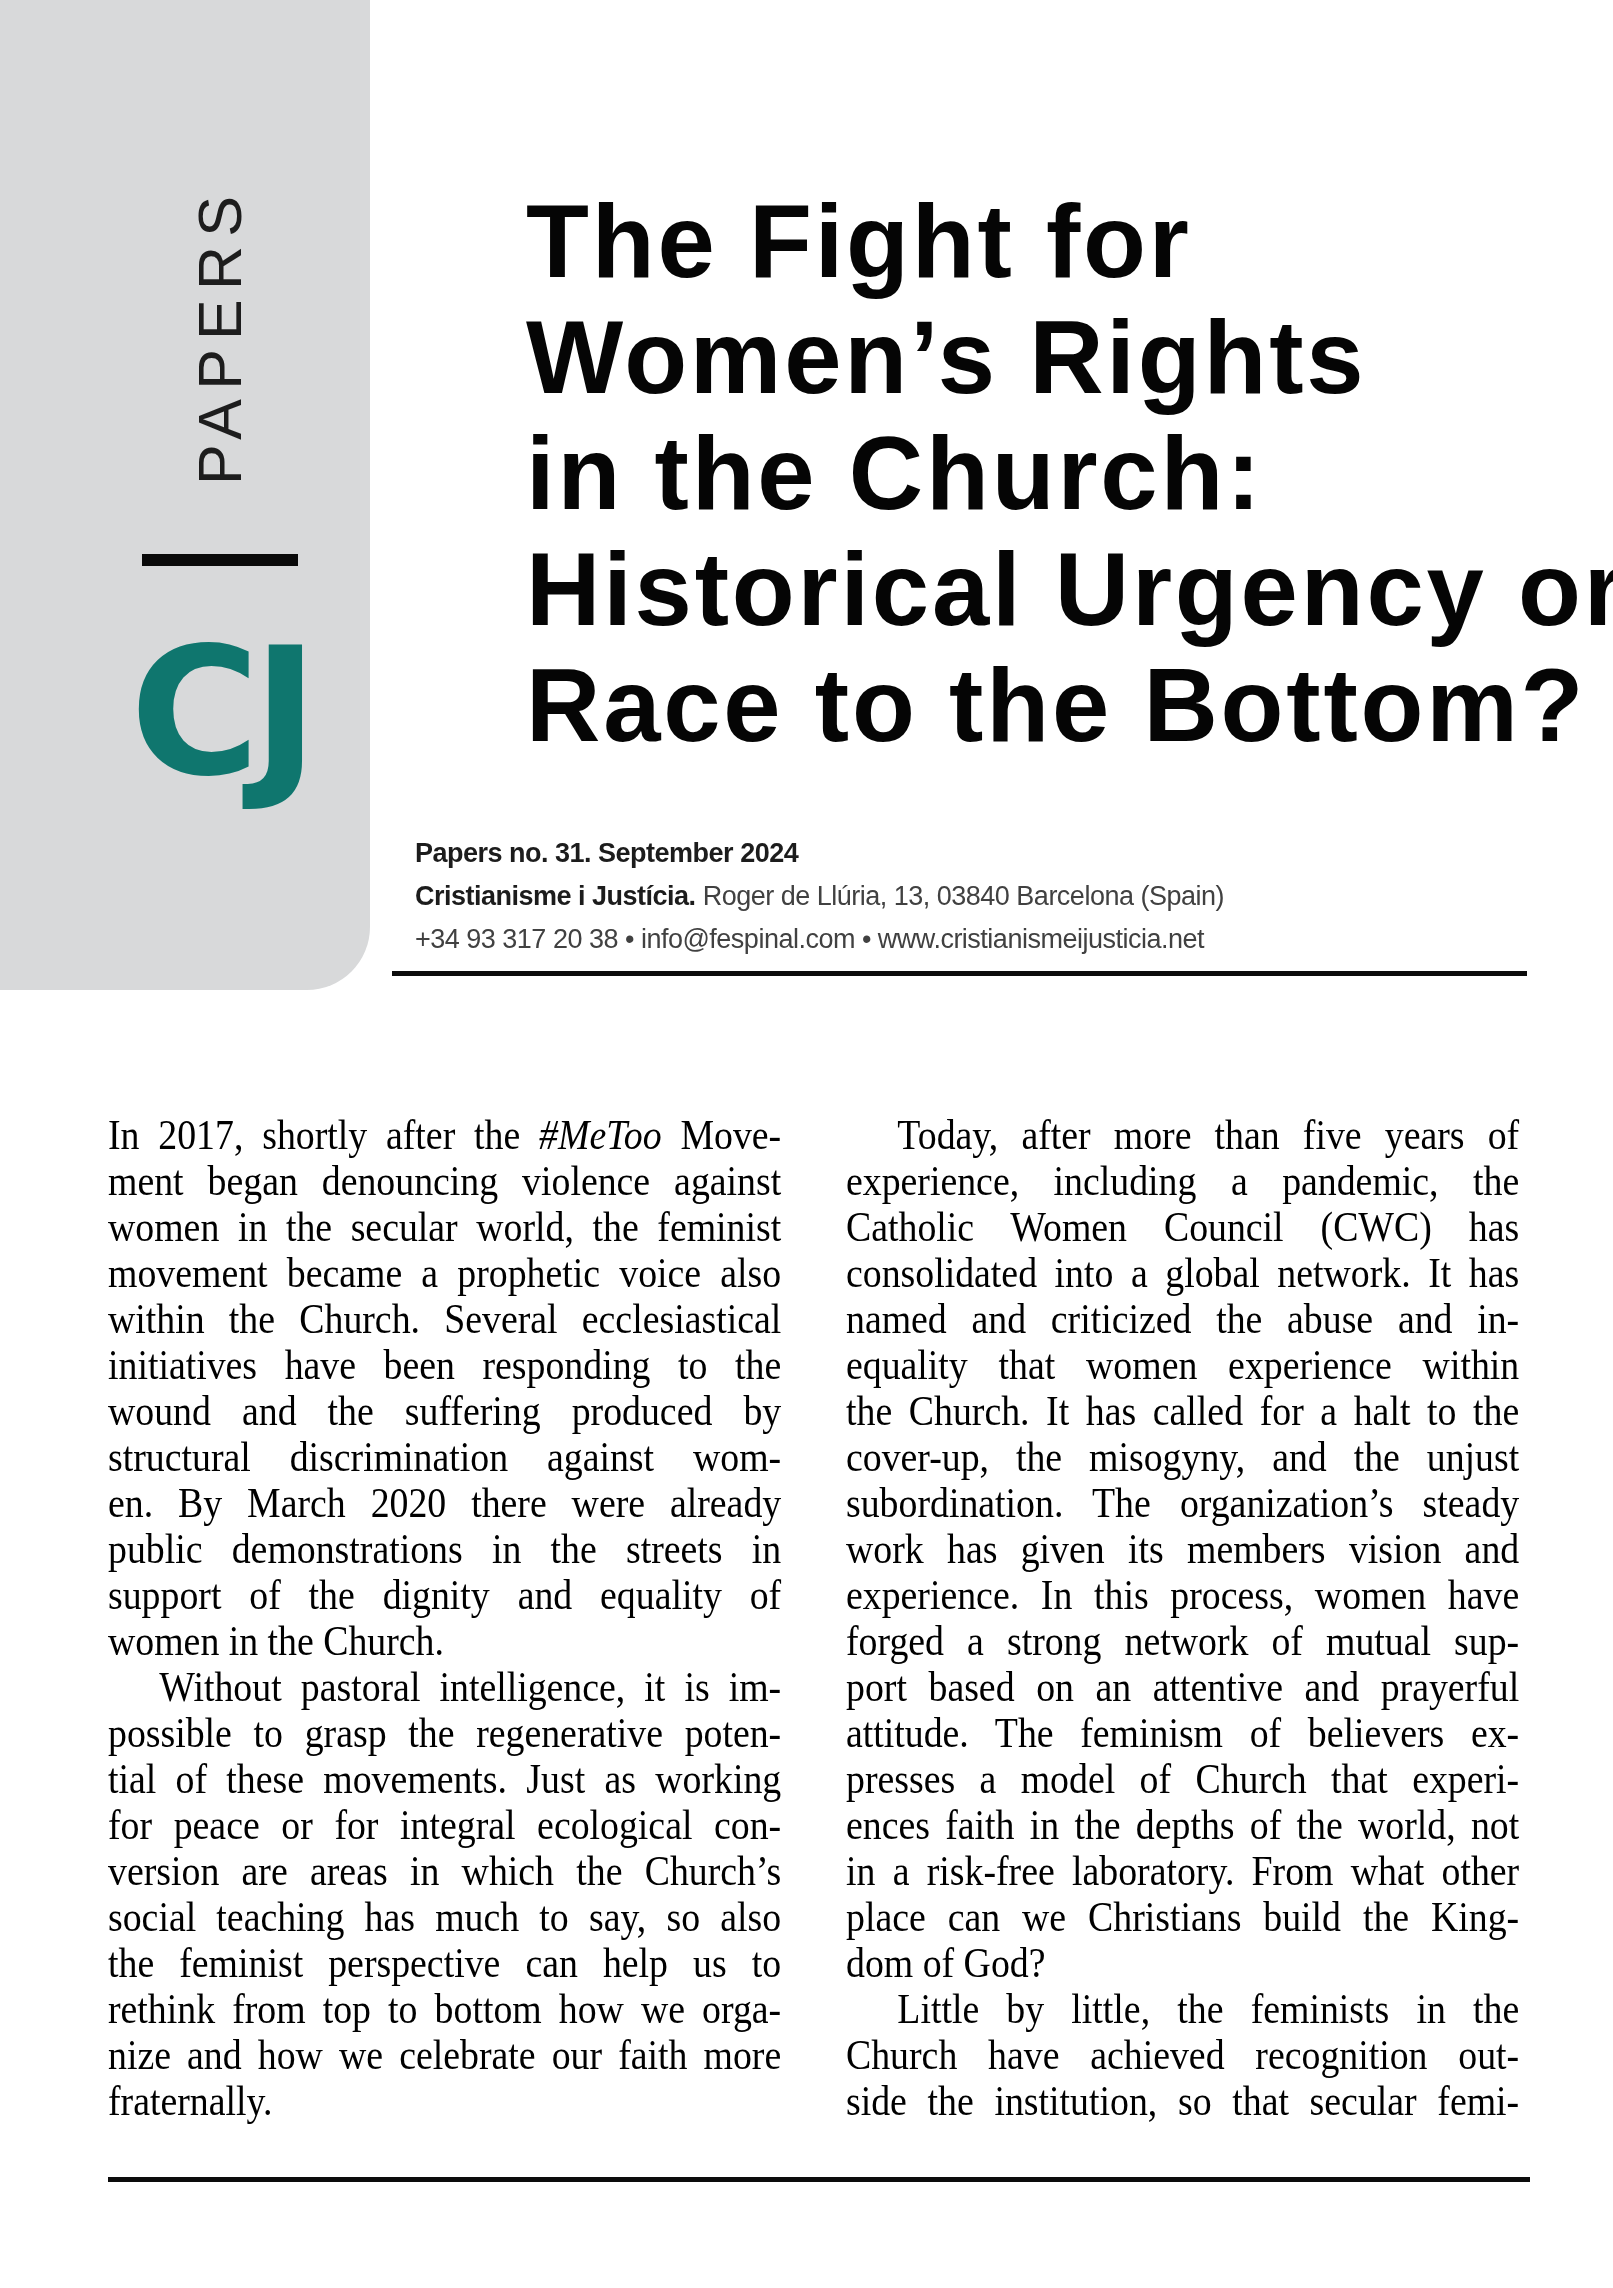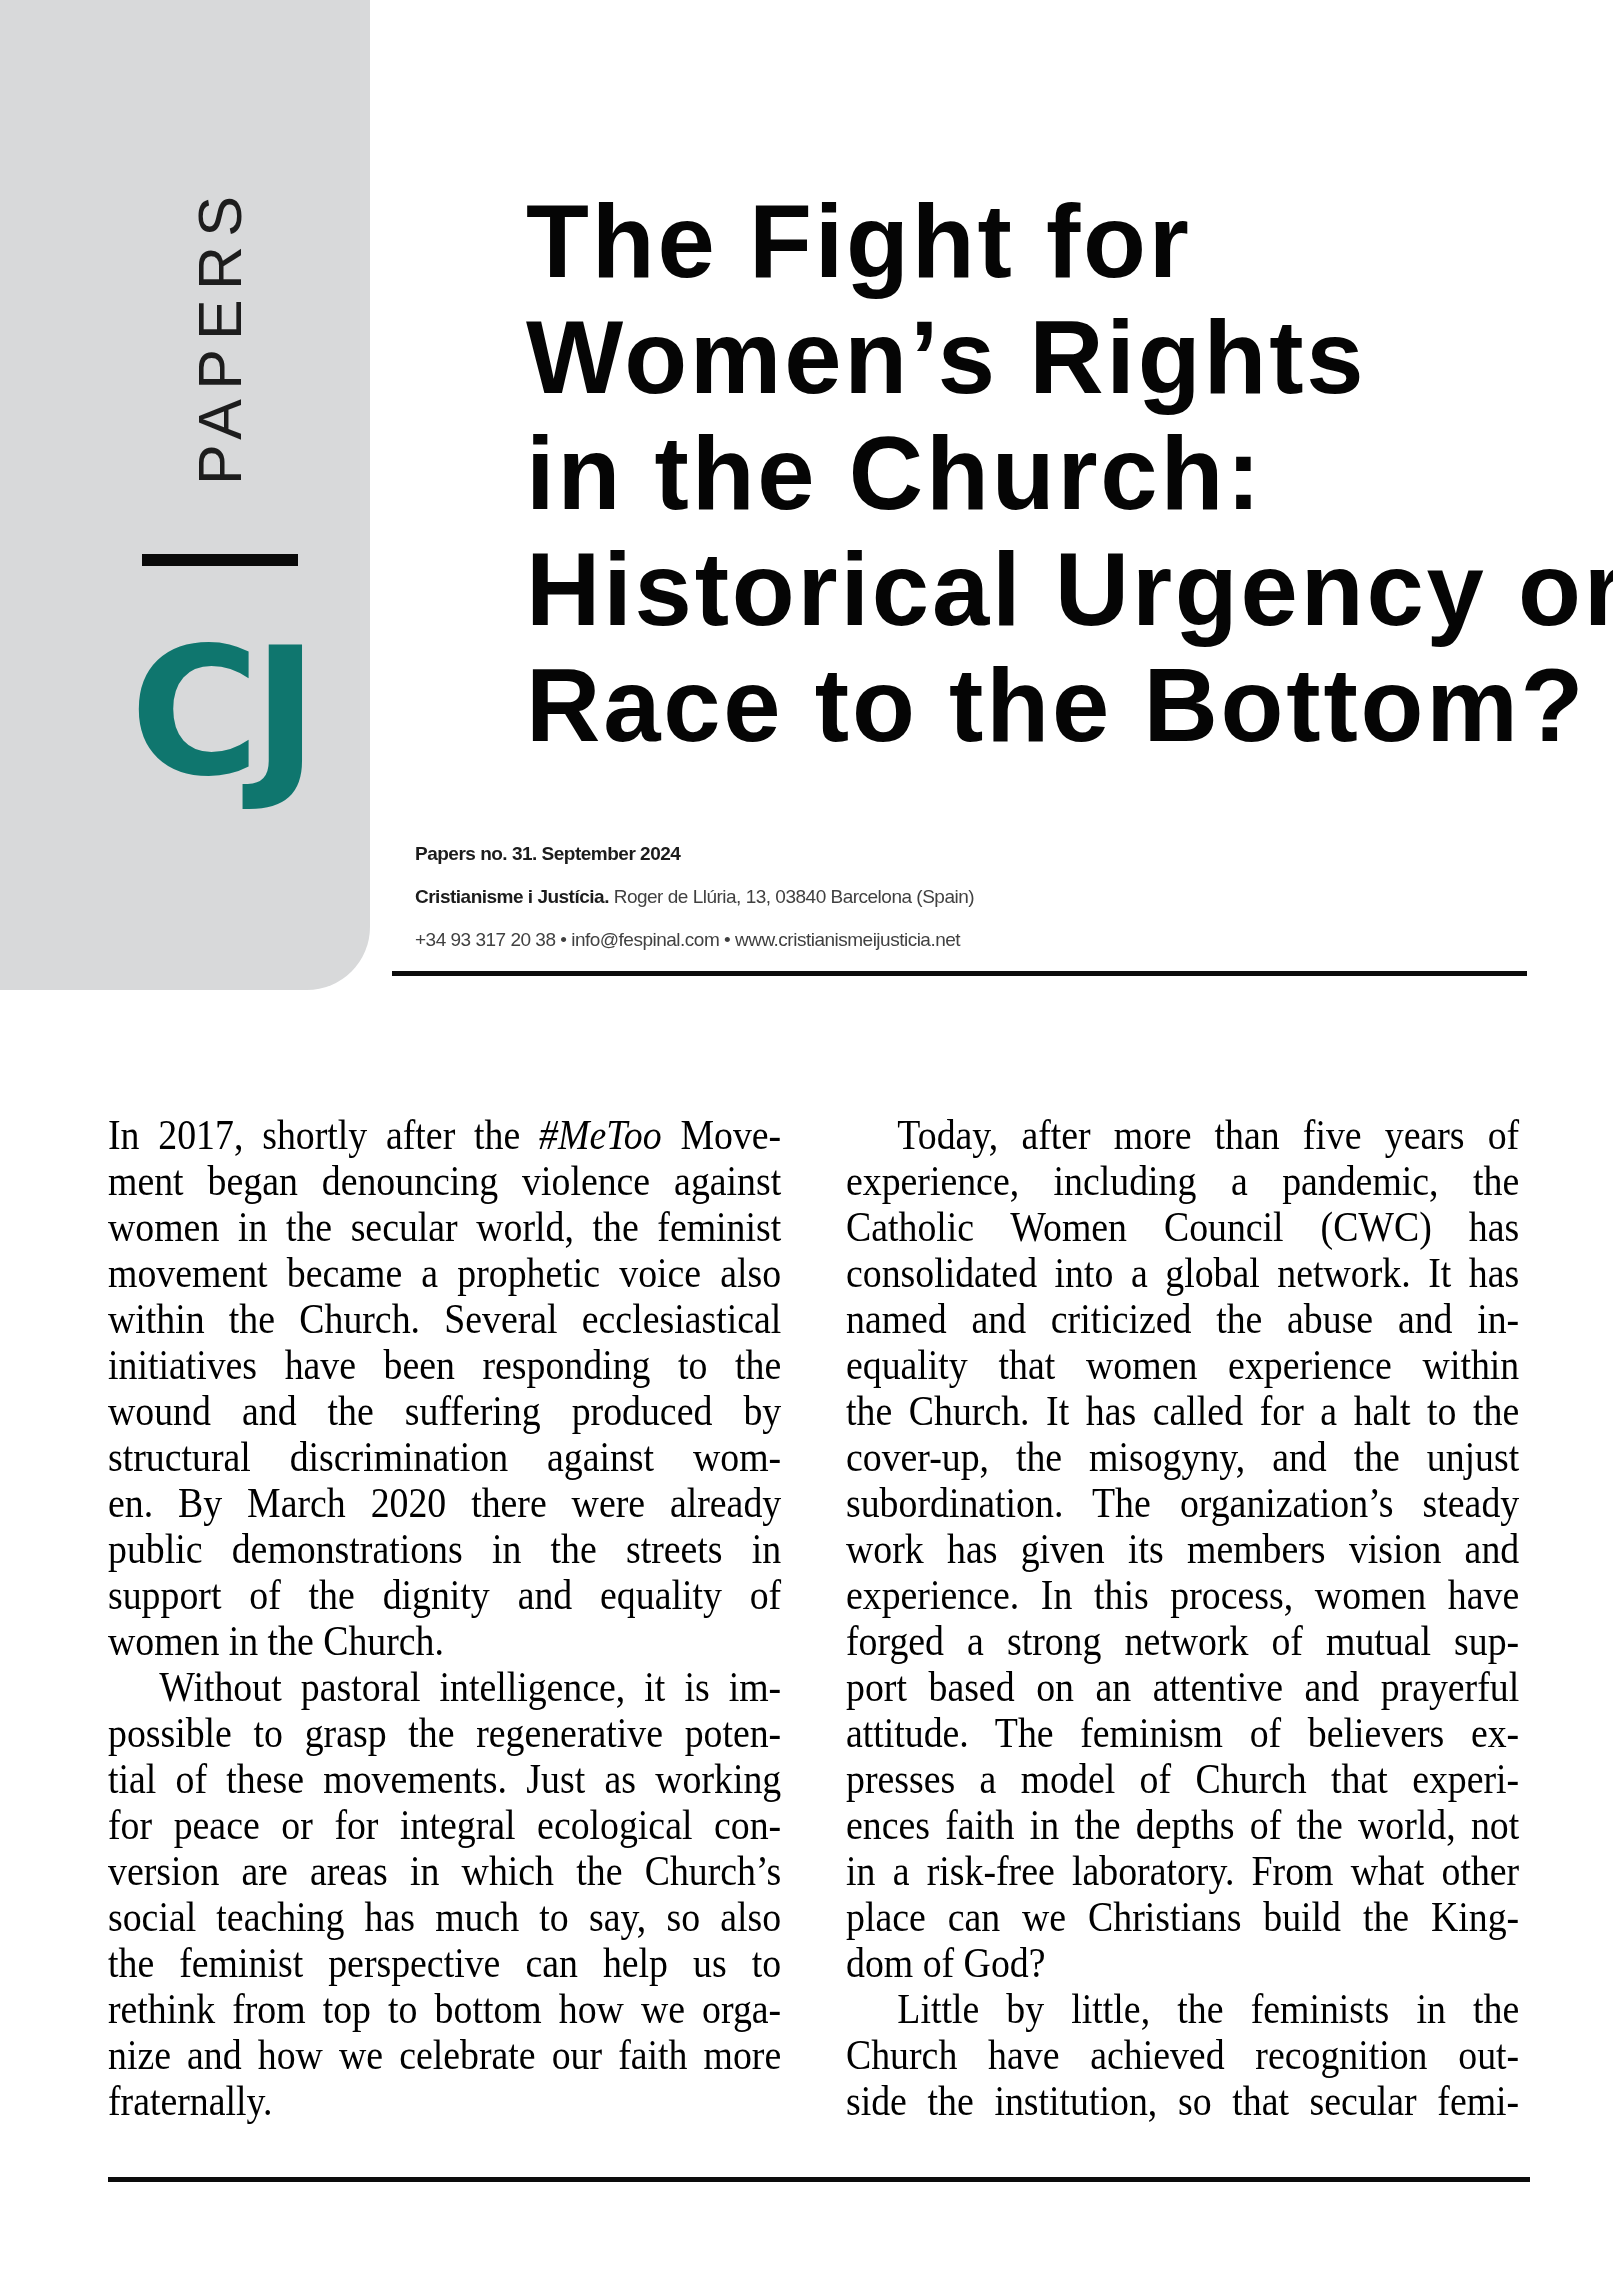--- a/index.html
+++ b/index.html
@@ -59,21 +59,21 @@
     line-height: 116px;
     letter-spacing: 2.8px;
     color: #050505;
     white-space: nowrap;
   }
 
   
   .pub-info {
     position: absolute;
     left: 415px; top: 832px;
-    font-size: 19px;
+    font-size: 27px;
     line-height: 43px;
     letter-spacing: -0.5px;
     color: #414141;
     white-space: nowrap;
   }
   .pub-bold { font-weight: bold; color: #1c1c1c; }
 
   
   .rule { position: absolute; background: #0c0c0c; height: 4.6px; }
   .rule-header { left: 392px; top: 971px; width: 1135px; }

